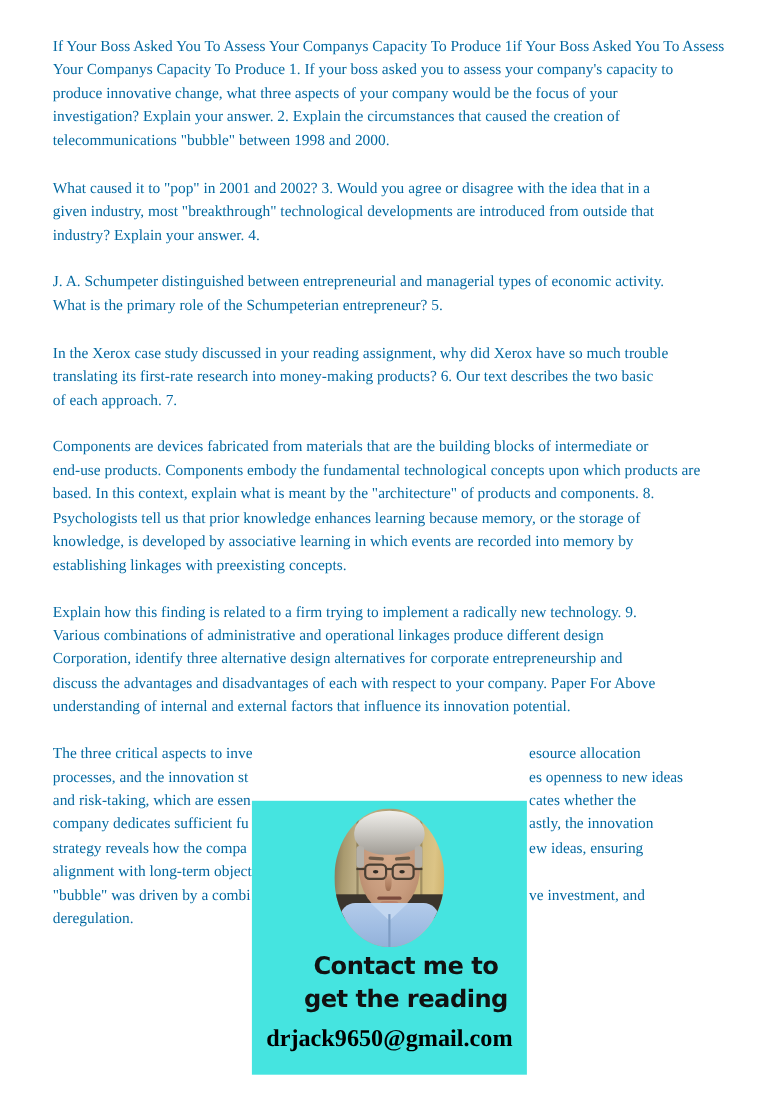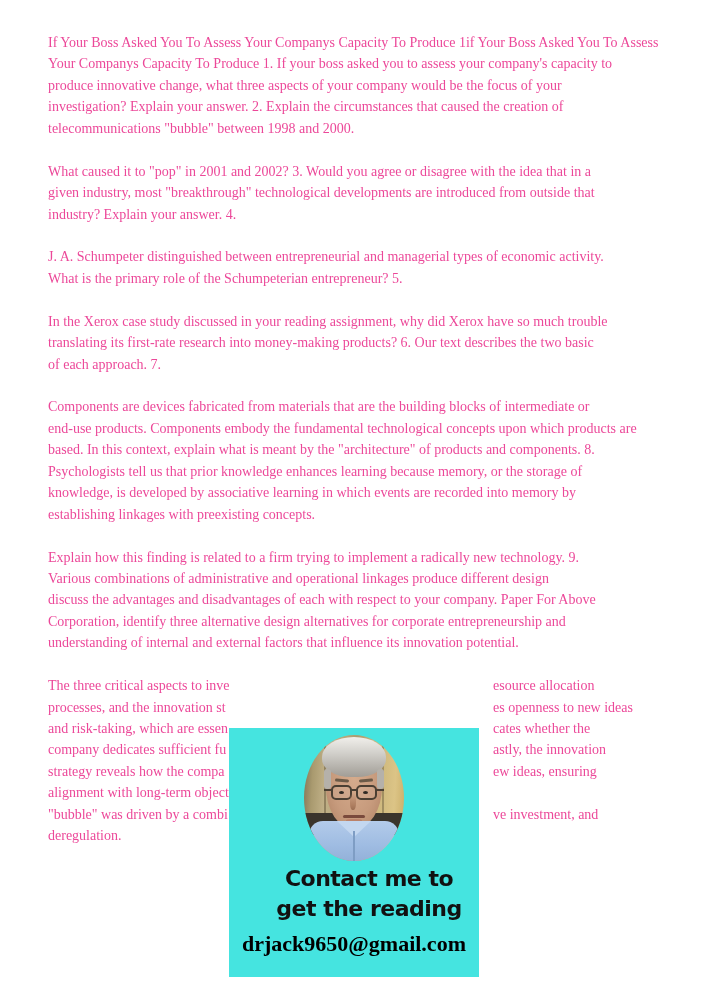--- a/index.html
+++ b/index.html
@@ -3,26 +3,26 @@
 <meta charset="utf-8">
 <style>
   html,body{margin:0;padding:0;}
   body{
     width:708px;height:1000px;position:relative;overflow:hidden;
     background:#ffffff;
     font-family:"Liberation Serif", serif;
   }
   .doc{
     position:absolute;left:48px;top:32px;width:648px;
-    font-size:14px;line-height:21.45px;color:#ec4899;
+    font-size:14px;line-height:21.45px;color:#0369a1;
   }
   .para{margin:0 0 21.45px 0;}
   .para:last-child{margin-bottom:0;}
   .line{white-space:nowrap;position:relative;height:21.45px;}
-  .frag-right{position:absolute;left:445px;top:0;white-space:nowrap;text-align:center;}
+  .frag-right{position:absolute;left:433px;top:0;white-space:nowrap;text-align:center;}
   
   .overlay{
     position:absolute;left:229px;top:728px;width:250px;height:249px;
     background:var(--overlay-bg,#45E4E0);
     z-index:10;
   }
   .promo-heading{
     position:absolute;left:0;top:136px;width:280px;text-align:center;
     font-family:"DejaVu Sans", sans-serif;font-weight:bold;
     font-size:22px;line-height:30px;letter-spacing:-0.5px;
@@ -104,22 +104,22 @@
     <div class="line">end-use products. Components embody the fundamental technological concepts upon which products are</div>
     <div class="line">based. In this context, explain what is meant by the "architecture" of products and components. 8.</div>
     <div class="line">Psychologists tell us that prior knowledge enhances learning because memory, or the storage of</div>
     <div class="line">knowledge, is developed by associative learning in which events are recorded into memory by</div>
     <div class="line">establishing linkages with preexisting concepts.</div>
   </div>
 
   <div class="para">
     <div class="line">Explain how this finding is related to a firm trying to implement a radically new technology. 9.</div>
     <div class="line">Various combinations of administrative and operational linkages produce different design</div>
+    <div class="line">Corporation, identify three alternative design alternatives for corporate entrepreneurship and</div>
     <div class="line">discuss the advantages and disadvantages of each with respect to your company. Paper For Above</div>
-    <div class="line">Corporation, identify three alternative design alternatives for corporate entrepreneurship and</div>
     <div class="line">understanding of internal and external factors that influence its innovation potential.</div>
   </div>
 
   <div class="para">
     <div class="line">
       <span class="frag-left">The three critical aspects to inve</span>
       <span class="frag-right">esource allocation</span>
     </div>
     <div class="line">
       <span class="frag-left">processes, and the innovation st</span>

